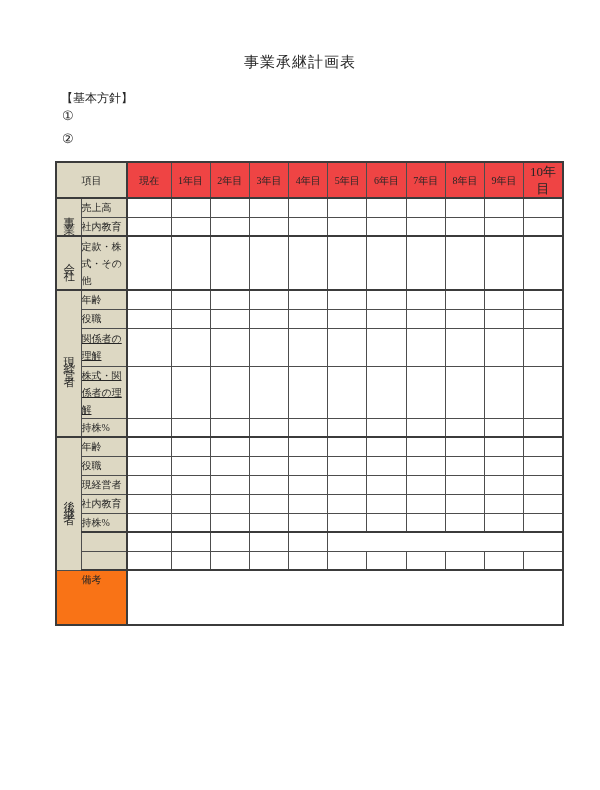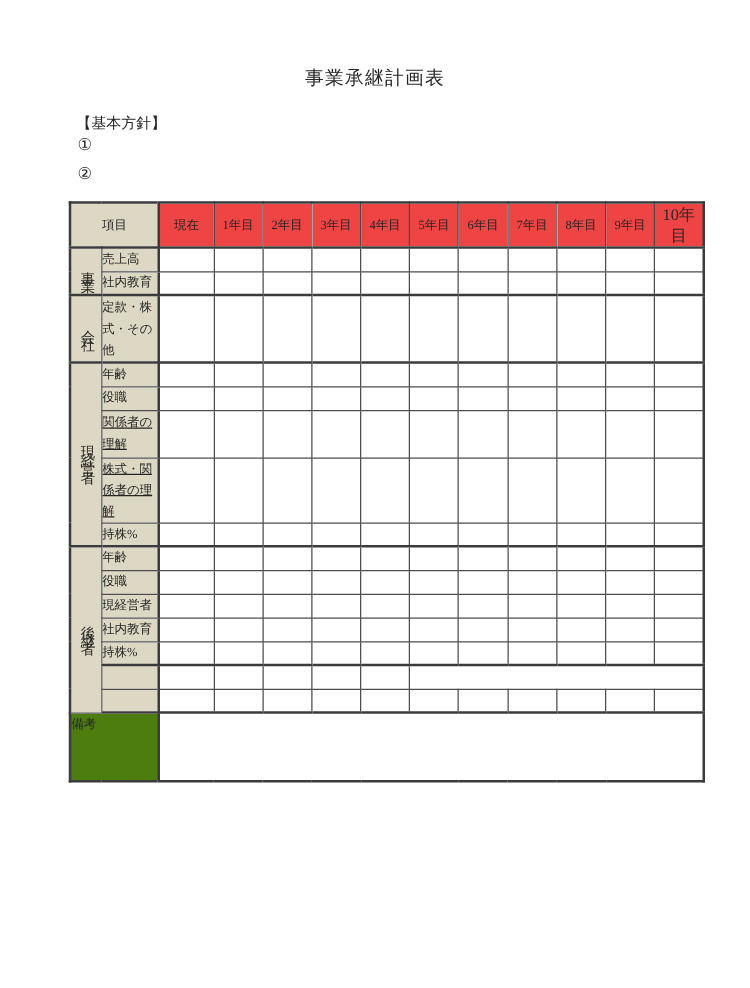--- a/index.html
+++ b/index.html
@@ -23,21 +23,21 @@
   .lbl{background:#ddd8c3;}
   th.item-hdr{font-size:11.5px;text-align:center;}
   th.col-hdr{background:#ef4444;font-size:11px;text-align:center;}
   th.col-hdr.small{font-size:13px;}
   td.grp{background:#ddd8c3;text-align:center;vertical-align:middle;}
   td.grp .vtxt{writing-mode:vertical-rl;text-orientation:upright;
                letter-spacing:0.55em;font-size:11.5px;display:inline-block;}
   td.sub{background:#ddd8c3;text-align:left;vertical-align:middle;
          padding:1px 1px 1px 4px;word-break:break-all;}
   td.data{background:#ffffff;}
-  td.notes-lbl{background:#4d7c0f;vertical-align:top;
+  td.notes-lbl{background:#f97316;text-align:center;vertical-align:top;
                padding-top:4px;font-size:11.5px;}
 
   .tb{border-bottom:2px solid #3b3b3b !important;}
   .tr2{border-right:2px solid #3b3b3b !important;}
 </style>
 </head>
 <body>
 
 <div id="page">
 

